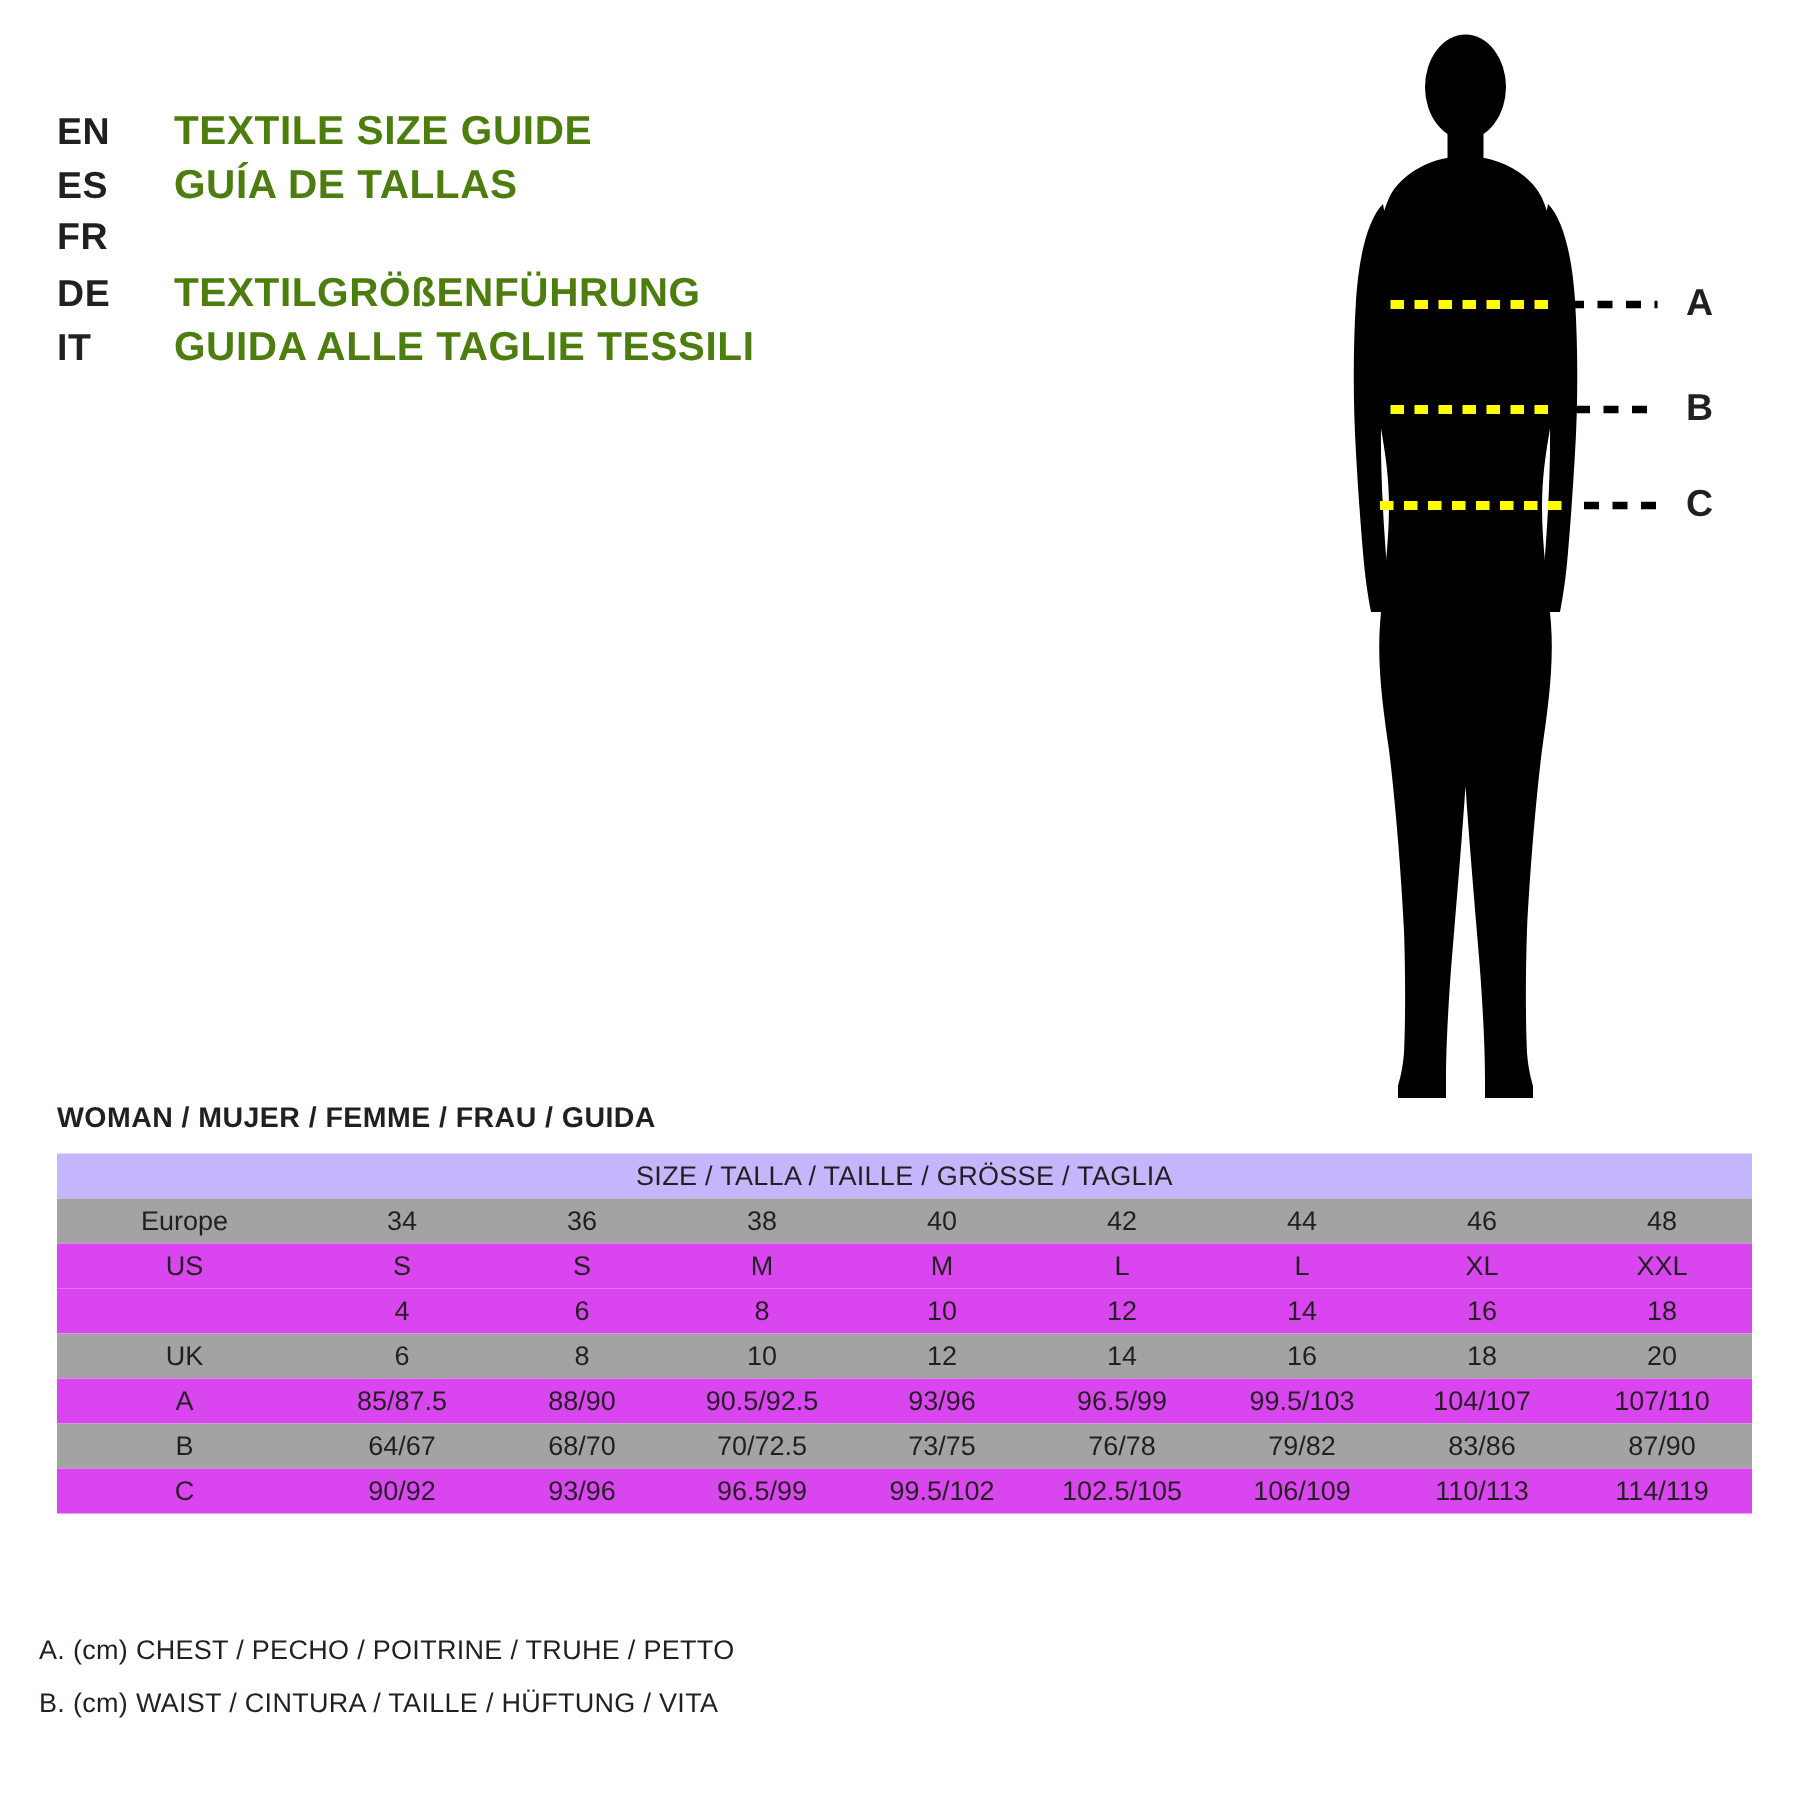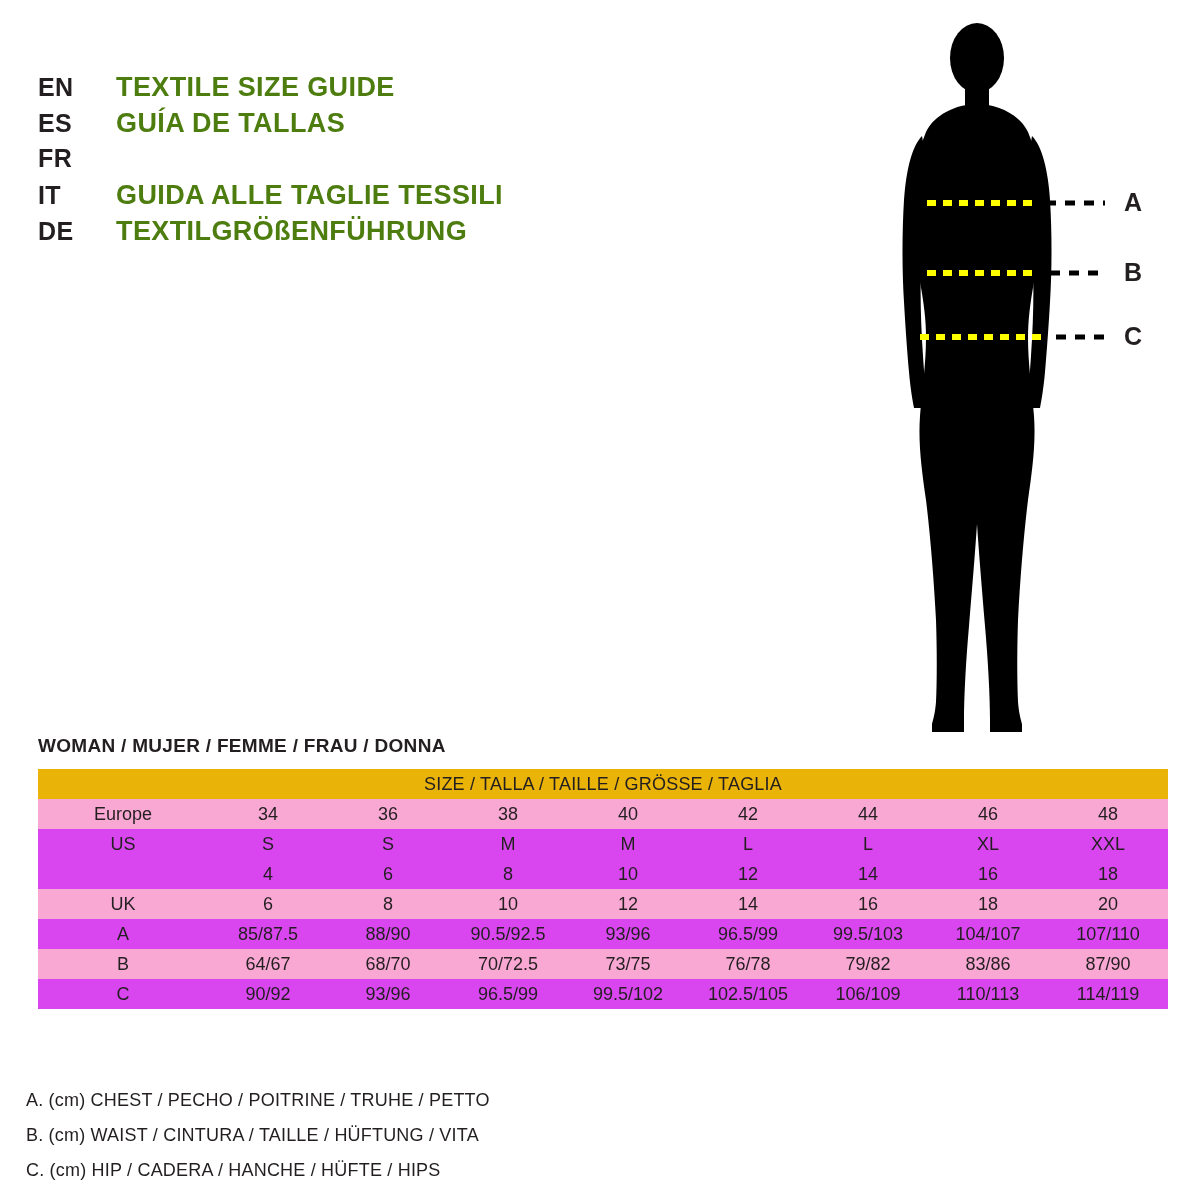--- a/index.html
+++ b/index.html
@@ -76,31 +76,31 @@
     color: #231f20;
   }
   table.size-table td, table.size-table th {
     padding: 0;
     height: 30px;
     font-weight: normal;
     text-align: center;
     vertical-align: middle;
   }
   .row-head {
-    background: #eab308;
+    background: #c4b5fd;
   }
   .row-head td {
     text-align: left;
     padding-left: 8px;
     font-size: 18px;
     font-weight: normal;
     letter-spacing: 0.2px;
   }
   tr.alt td { background: #d946ef; }
-  tr.plain td { background: #f9a8d4; }
+  tr.plain td { background: #a3a3a3; }
   td.label-cell {
     text-align: left;
     padding-left: 8px;
     width: 170px;
   }
   td.val { width: 120px; }
 
   
   .footnotes {
     position: absolute;
@@ -125,26 +125,26 @@
     <span class="title-text">TEXTILE SIZE GUIDE</span>
   </div>
   <div class="title-row">
     <span class="title-lang">ES</span>
     <span class="title-text">GUÍA DE TALLAS</span>
   </div>
   <div class="title-row">
     <span class="title-lang">FR</span>
   </div>
   <div class="title-row">
+    <span class="title-lang">DE</span>
+    <span class="title-text">TEXTILGRÖßENFÜHRUNG</span>
+  </div>
+  <div class="title-row">
     <span class="title-lang">IT</span>
     <span class="title-text">GUIDA ALLE TAGLIE TESSILI</span>
-  </div>
-  <div class="title-row">
-    <span class="title-lang">DE</span>
-    <span class="title-text">TEXTILGRÖßENFÜHRUNG</span>
   </div>
 </div>
 
 <div class="figure-wrap">
   <svg width="330" height="730" viewBox="0 0 330 730" xmlns="http://www.w3.org/2000/svg">
     <g>
 
       <ellipse cx="117" cy="38" rx="27" ry="35" fill="#000000"></ellipse>
 
       <rect x="105" y="66" width="24" height="26" fill="#000000"></rect>
@@ -207,21 +207,21 @@
     <line x1="190" y1="253" x2="245" y2="253" stroke="#000000" stroke-width="5" stroke-dasharray="10,9"></line>
     <line x1="196" y1="317" x2="245" y2="317" stroke="#000000" stroke-width="5" stroke-dasharray="10,9"></line>
   </svg>
 
   <div style="position:absolute;left:264px;top:168px;font-size:25px;font-weight:bold;">A</div>
   <div style="position:absolute;left:264px;top:238px;font-size:25px;font-weight:bold;">B</div>
   <div style="position:absolute;left:264px;top:302px;font-size:25px;font-weight:bold;">C</div>
 </div>
 
 <div class="table-section">
-  <div class="woman-label">WOMAN / MUJER / FEMME / FRAU / DONNA</div>
+  <div class="woman-label">WOMAN / MUJER / FEMME / FRAU / GUIDA</div>
   <table class="size-table">
     <tbody>
       <tr class="row-head">
         <td colspan="9">SIZE / TALLA / TAILLE / GRÖSSE / TAGLIA</td>
       </tr>
 
       <tr class="plain">
         <td class="label-cell">Europe</td>
         <td class="val">34</td>
         <td class="val">36</td>
@@ -304,14 +304,13 @@
         <td class="val">110/113</td>
         <td class="val">114/119</td>
       </tr>
     </tbody>
   </table>
 </div>
 
 <div class="footnotes">
   <div class="footnote">A. (cm) CHEST / PECHO / POITRINE / TRUHE / PETTO</div>
   <div class="footnote">B. (cm) WAIST / CINTURA / TAILLE / HÜFTUNG / VITA</div>
-  <div class="footnote">C. (cm) HIP / CADERA / HANCHE / HÜFTE / HIPS</div>
 </div>
 
 </body></html>

